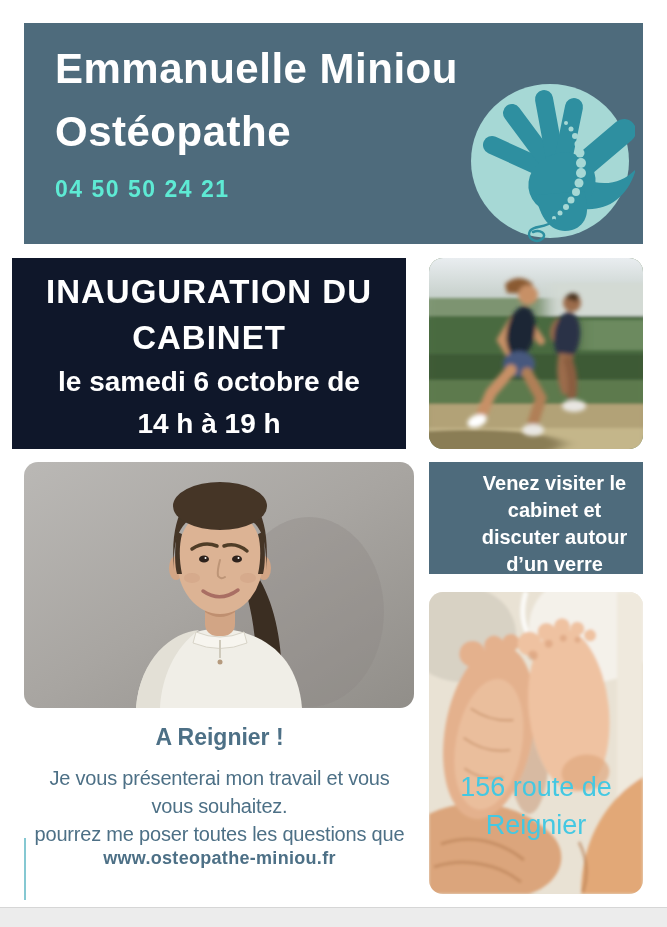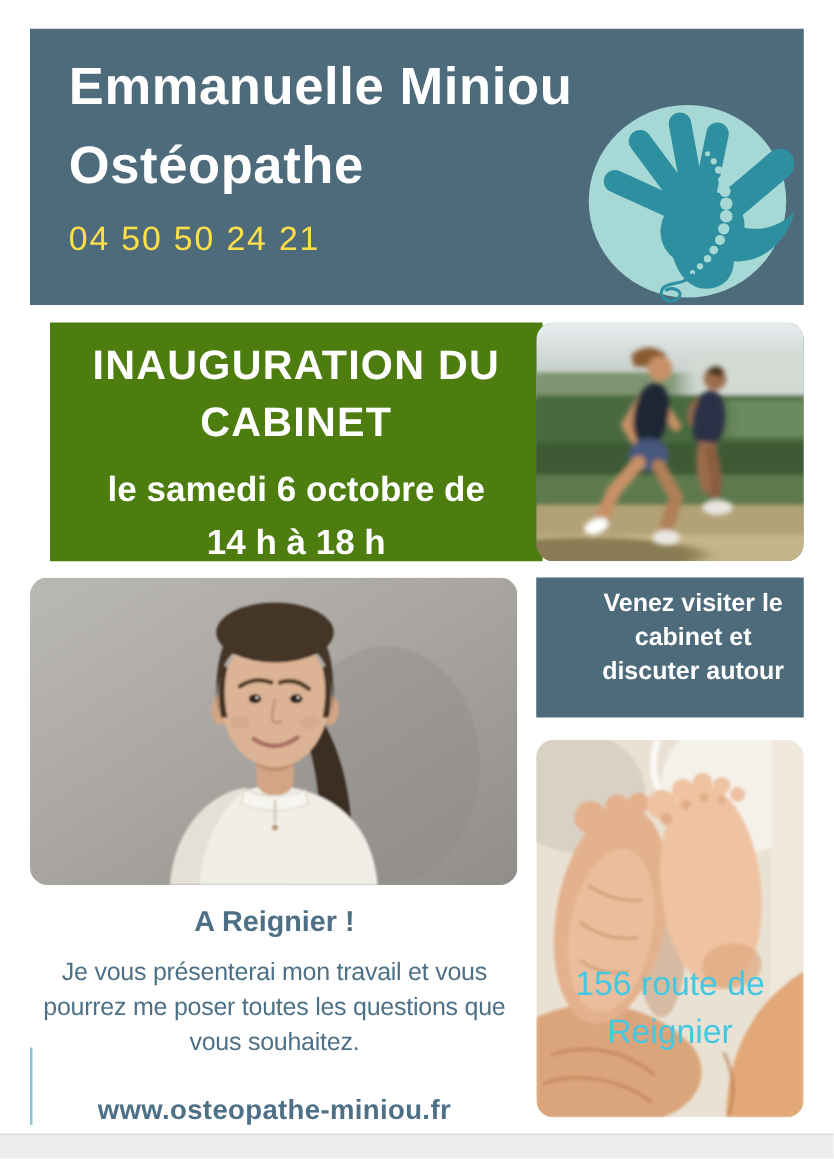--- a/index.html
+++ b/index.html
@@ -5,29 +5,29 @@
   * { margin:0; padding:0; box-sizing:border-box; }
   html,body { background:#ffffff; }
   body { font-family:"Liberation Sans", sans-serif; }
   .page { position:relative; width:667px; height:927px; background:#ffffff; overflow:hidden; }
 
   
   .header { position:absolute; left:24px; top:23px; width:619px; height:221px; background:#4e6b7c; }
   .header-text { position:absolute; left:31px; top:14px; }
   .name { color:#ffffff; font-weight:bold; font-size:42px; line-height:63px; letter-spacing:.5px; }
   .name span { display:block; }
-  .phone { margin-top:13px; color:#fde047; font-weight:normal; font-size:27px; letter-spacing:1.5px; }
+  .phone { margin-top:13px; color:#5eead4; font-weight:bold; font-size:23px; letter-spacing:1.5px; }
   .logo { position:absolute; right:8px; top:60px; width:165px; height:160px; }
 
   
-  .announce { position:absolute; left:40px; top:258px; width:394px; height:191px;
-              background:#4d7c0f; color:#ffffff; text-align:center; }
+  .announce { position:absolute; left:12px; top:258px; width:394px; height:191px;
+              background:#0f172a; color:#ffffff; text-align:center; }
   .announce-title { margin-top:11px; font-weight:bold; font-size:33px; line-height:46px; letter-spacing:1px; }
   .announce-title span, .announce-sub span { display:block; }
-  .announce-sub { margin-top:10px; font-weight:bold; font-size:28px; line-height:42px; }
+  .announce-sub { margin-top:0; font-weight:bold; font-size:28px; line-height:42px; }
 
   
   .photo { position:absolute; overflow:hidden;border-radius:14px; }
   .photo svg { display:block; }
   .runners  { left:429px; top:258px; width:214px; height:191px; }
   .portrait { left:24px;  top:462px; width:390px; height:246px; }
   .baby     { left:429px; top:592px; width:214px; height:302px; }
 
   
   .invite { position:absolute; left:429px; top:462px; width:214px; height:112px;
@@ -38,21 +38,21 @@
   
   .address { position:absolute; left:0; top:176px; width:100%; text-align:center;
              color:#44c8e2; font-size:27px; line-height:38px; font-weight:400; }
   .address span { display:block; }
 
   
   .message { position:absolute; left:24px; top:712px; width:391px; text-align:center; color:#4d7086; }
   .msg-heading { margin-top:12px; font-weight:bold; font-size:23px; }
   .msg-body { margin-top:13px; font-weight:normal; font-size:20px; line-height:28px; letter-spacing:-.2px; }
   .msg-body span { display:block; }
-  .website { margin-top:27px; font-weight:bold; font-size:22px; letter-spacing:.3px; }
+  .website { font-weight:bold; font-size:18px; letter-spacing:.3px; }
   .accent-line { position:absolute; left:24px; top:838px; width:2px; height:62px; background:#85c8d2; }
 
   
   .footer-strip { position:absolute; left:0; top:907px; width:667px; height:20px;
                   background:#ececec; border-top:1px solid #d6d6d6; }
 </style>
 </head>
 <body>
 
 <div class="page">
@@ -103,21 +103,21 @@
     </div>
   </header>
 
   <section class="announce">
     <div class="announce-title">
       <span>INAUGURATION DU</span>
       <span>CABINET</span>
     </div>
     <div class="announce-sub">
       <span>le samedi 6 octobre de</span>
-      <span>14 h à 18 h</span>
+      <span>14 h à 19 h</span>
     </div>
   </section>
 
   <figure class="photo runners">
     <svg width="214" height="191" viewBox="0 0 214 191" aria-hidden="true">
       <defs>
         <filter id="mb" x="-30%" y="-30%" width="160%" height="160%">
             <feGaussianBlur stdDeviation="8 1.5"></feGaussianBlur>
           </filter>
         <filter id="sf" x="-30%" y="-30%" width="160%" height="160%">
@@ -221,20 +221,21 @@
         <ellipse cx="168" cy="116" rx="8" ry="5" fill="#d0a283" opacity="0.5"></ellipse>
         <ellipse cx="224" cy="116" rx="8" ry="5" fill="#d0a283" opacity="0.5"></ellipse>
       </g>
     </svg>
   </figure>
 
   <section class="invite">
     <span>Venez visiter le</span>
     <span>cabinet et</span>
     <span>discuter autour</span>
+    <span>d’un verre</span>
   </section>
 
   <figure class="photo baby">
     <svg width="214" height="302" viewBox="0 0 214 302" aria-hidden="true">
       <defs>
         <filter id="bb" x="-20%" y="-20%" width="140%" height="140%">
             <feGaussianBlur stdDeviation="1.4"></feGaussianBlur>
           </filter>
       </defs>
       <rect width="214" height="302" fill="#e9e2d4"></rect>
@@ -289,21 +290,21 @@
     <div class="address">
       <span>156 route de</span>
       <span>Reignier</span>
     </div>
   </figure>
 
   <section class="message">
     <div class="msg-heading">A Reignier !</div>
     <div class="msg-body">
       <span>Je vous présenterai mon travail et vous</span>
+      <span>vous souhaitez.</span>
       <span>pourrez me poser toutes les questions que</span>
-      <span>vous souhaitez.</span>
     </div>
     <div class="website">www.osteopathe-miniou.fr</div>
   </section>
   <div class="accent-line"></div>
 
   <div class="footer-strip"></div>
 </div>
 
 </body></html>

